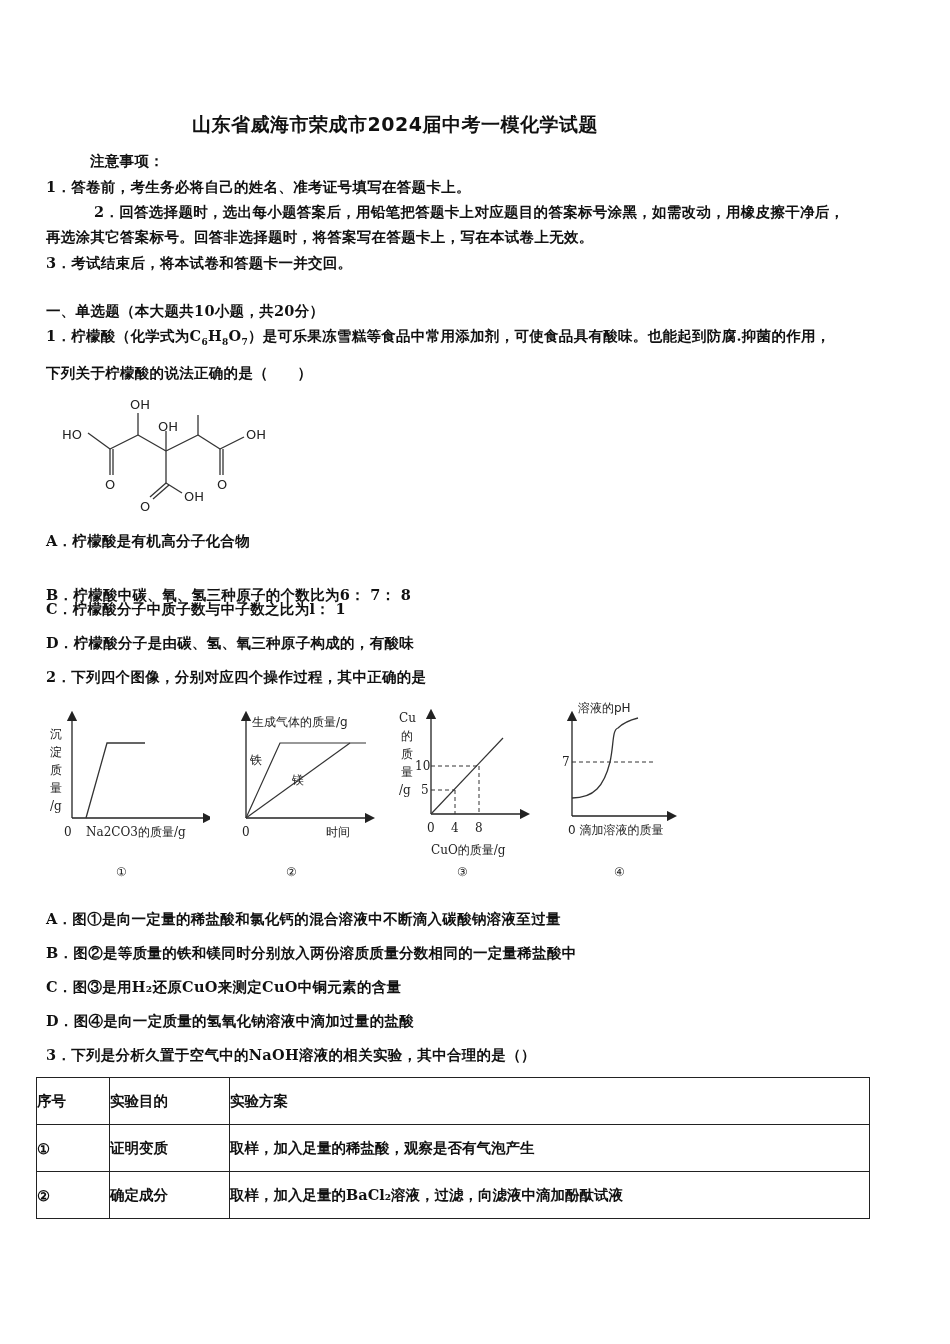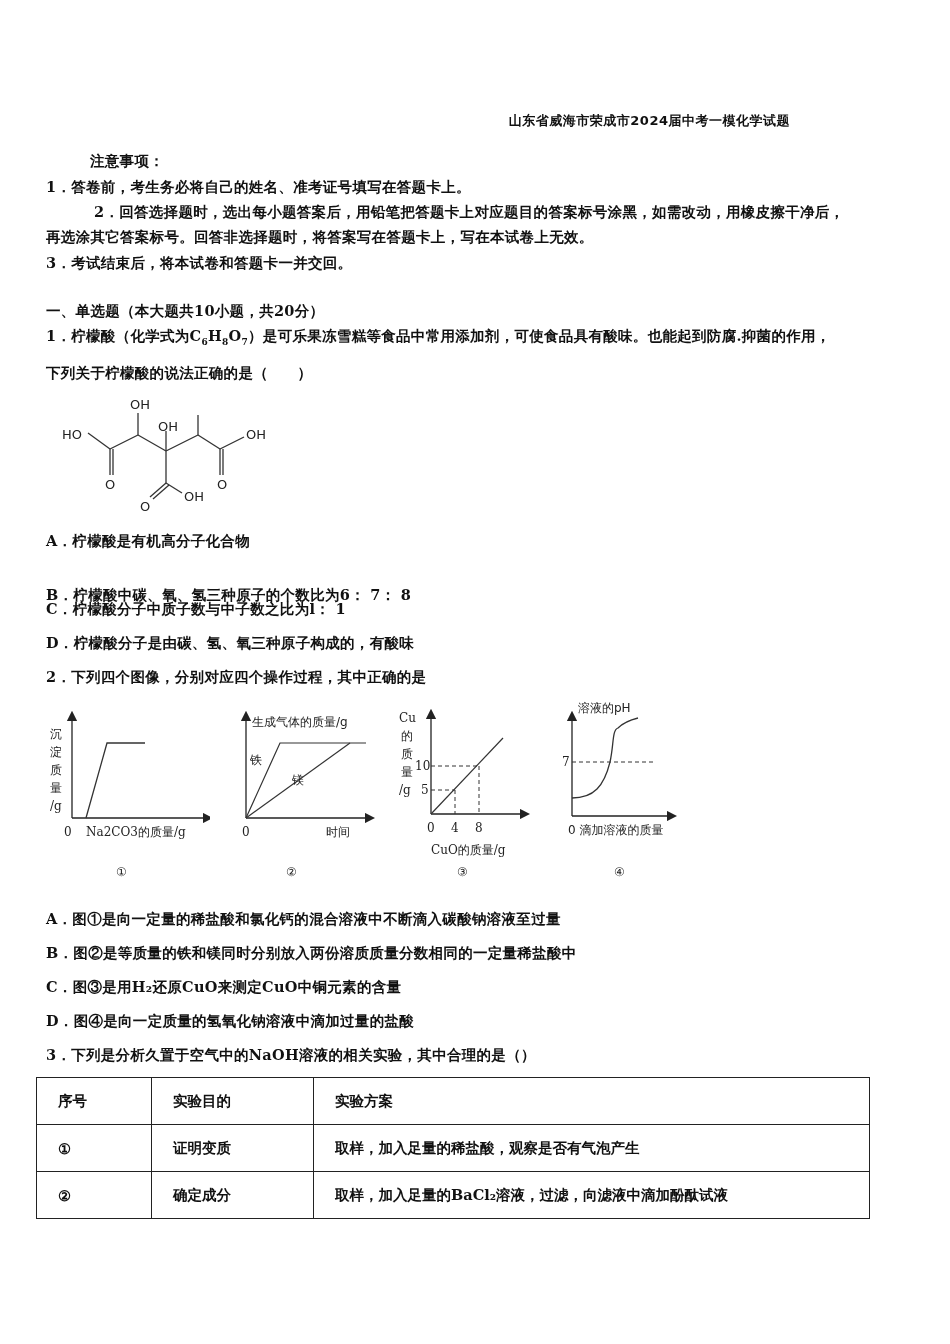--- a/index.html
+++ b/index.html
@@ -1,29 +1,29 @@
 <!DOCTYPE html>
 <html><head>
 <meta charset="utf-8">
 <style>
   html, body { margin: 0; padding: 0; background: #ffffff; }
   body { width: 950px; height: 1344px; position: relative; overflow: hidden;
          font-family: "DejaVu Serif", "Liberation Serif", serif; color: #111; }
   .abs { position: absolute; }
-  .title { top: 112px; left: 0; width: 790px; text-align: right; font-family: "DejaVu Sans", sans-serif;
-           font-weight: bold; font-size: 13px; letter-spacing: 0.5px; }
+  .title { top: 112px; left: 0; width: 790px; text-align: center; font-family: "DejaVu Sans", sans-serif;
+           font-weight: bold; font-size: 19px; letter-spacing: 0.5px; }
   .line { left: 46px; font-size: 14.5px; font-weight: bold; white-space: nowrap; letter-spacing: 0.3px; }
   .line sub { font-size: 9px; }
   .mol { left: 58px; top: 395px; width: 220px; height: 120px; }
   .graph { top: 700px; }
   .gt { font-family: "DejaVu Sans", sans-serif; font-size: 12px; fill: #222; }
   .gs { font-family: "DejaVu Serif", serif; font-size: 12px; fill: #222; }
   table.exp { position: absolute; left: 36px; top: 1077px; width: 834px; border-collapse: collapse;
               font-size: 14.5px; font-weight: bold; }
-  table.exp td { border: 1.5px solid #222; height: 46px; padding: 0 21px; vertical-align: middle; }
+  table.exp td { border: 1.5px solid #222; height: 46px; padding: 0 0; vertical-align: middle; }
   table.exp td.c0 { width: 72px; }
   table.exp td.c1 { width: 119px; }
 </style>
 </head>
 <body>
 
 <div class="abs title">山东省威海市荣成市2024届中考一模化学试题</div>
 
 <div class="abs line" style="top:152px;margin-left:44px;">注意事项：</div>
 <div class="abs line" style="top:178px;">1．答卷前，考生务必将自己的姓名、准考证号填写在答题卡上。</div>

